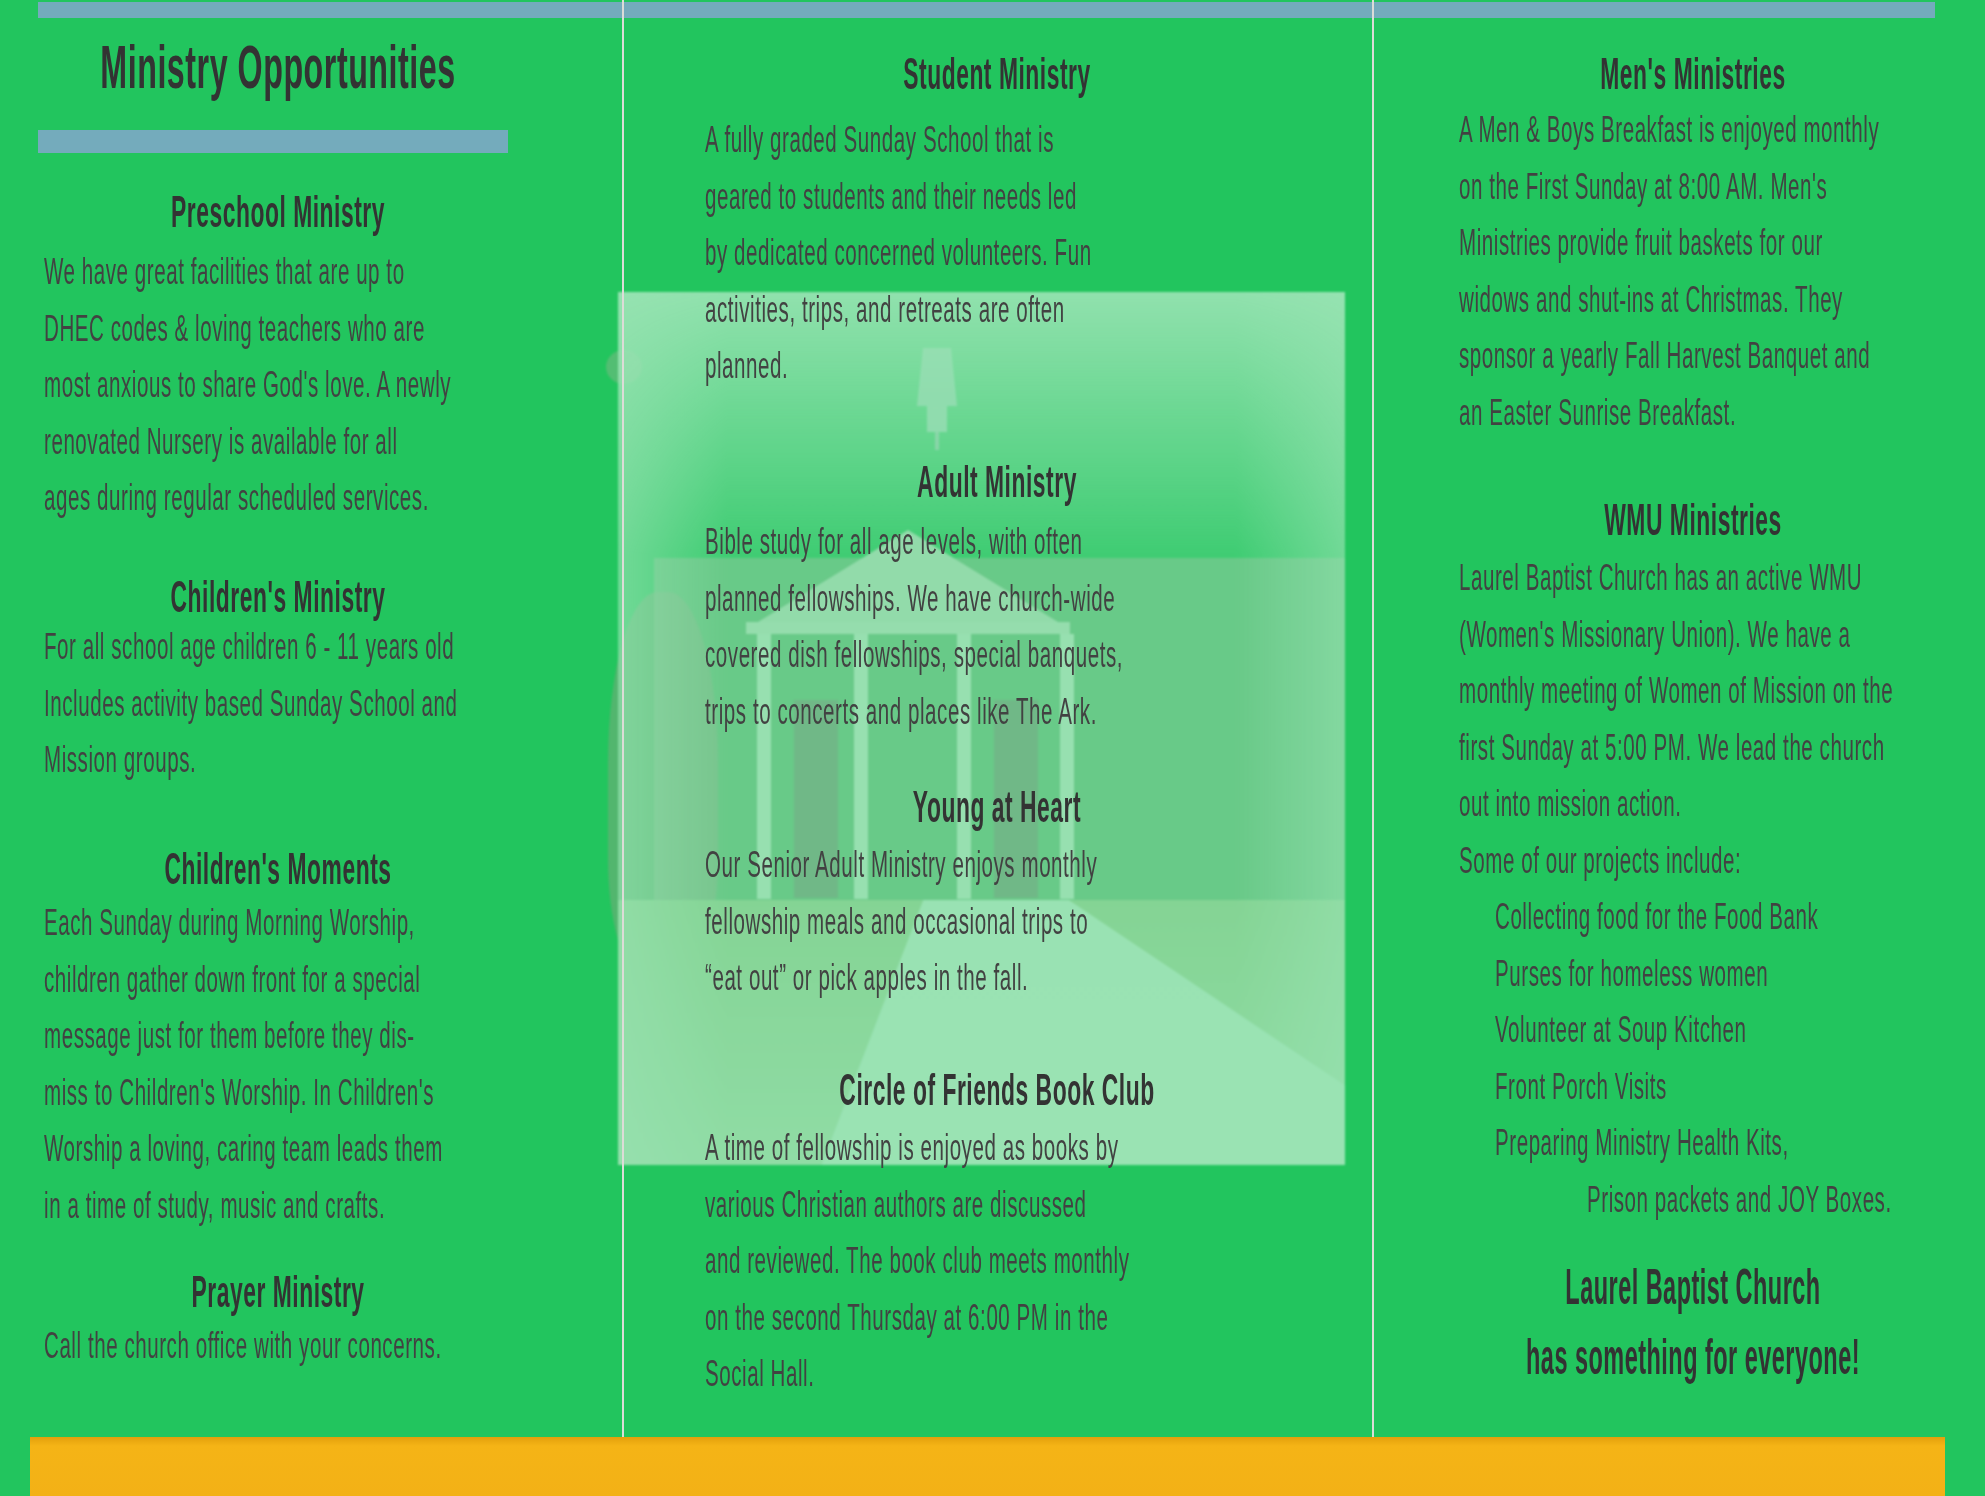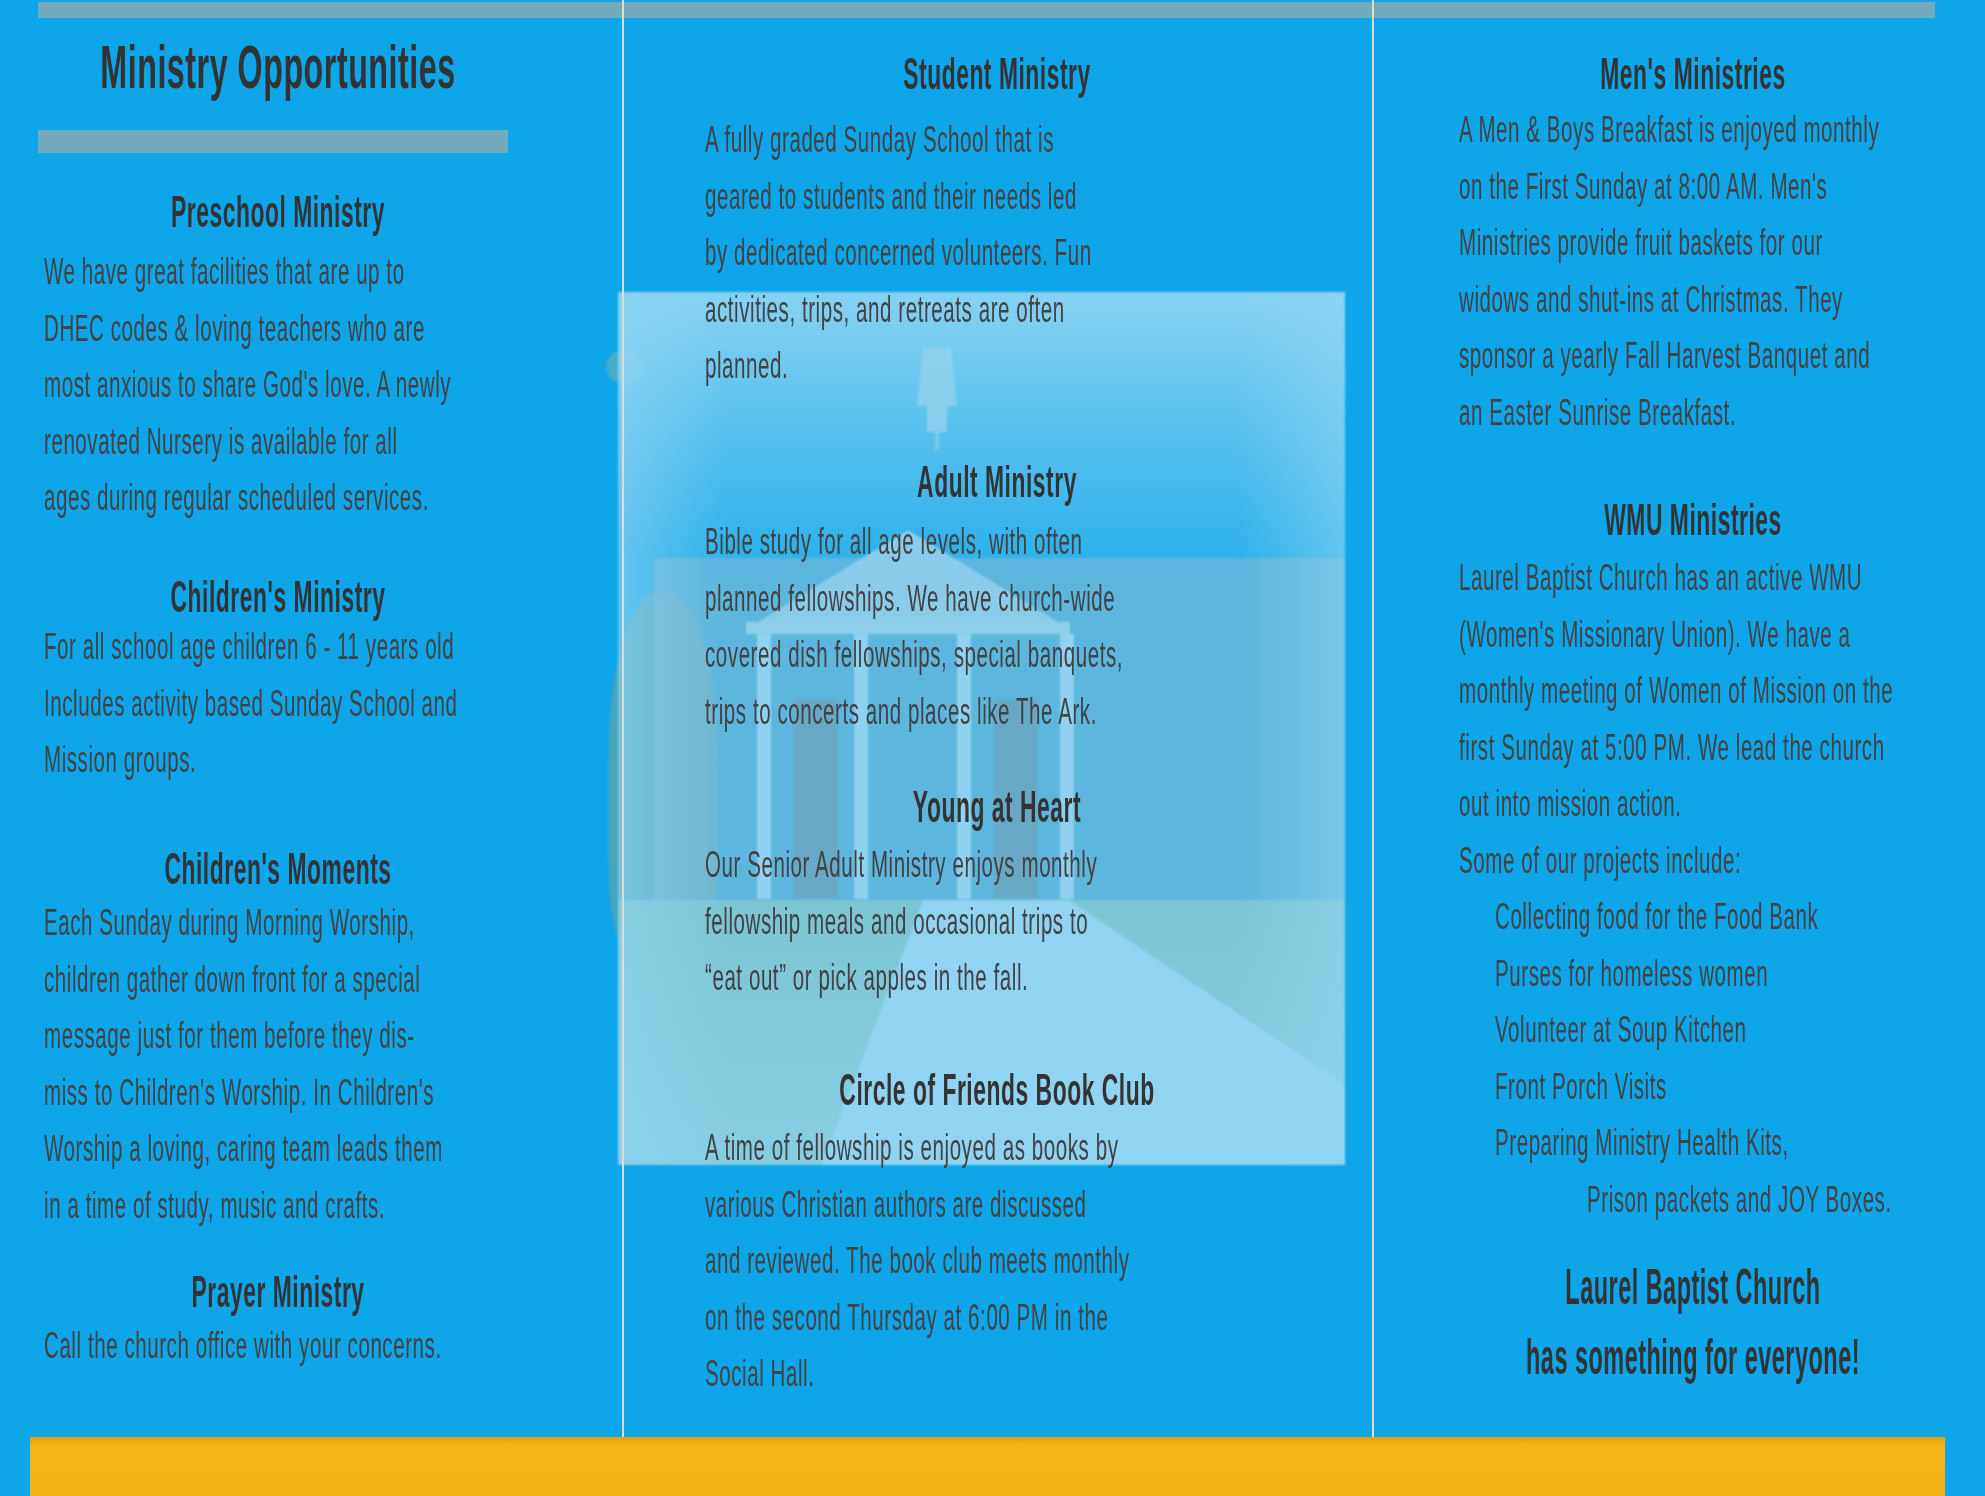--- a/index.html
+++ b/index.html
@@ -1,18 +1,18 @@
 <!DOCTYPE html>
 <html><head>
 <meta charset="utf-8">
 <style>
   html,body { margin:0; padding:0; background:#d9d9d6; }
   .page {
     position:relative; width:1985px; height:1496px;
-    background:#0ea5e9; overflow:hidden;
+    background:#22c55e; overflow:hidden;
     font-family:"Liberation Sans", sans-serif; color:#3f3f3f;
   }
   .bar-top { position:absolute; left:38px; top:2px; width:1897px; height:16px; background:#74abbc; }
   .bar-bottom {
     position:absolute; left:30px; top:1437px; width:1915px; height:59px;
     background:linear-gradient(180deg,#e3a00c 0,#f5b416 9px,#f3b116 100%);
   }
   .fold { position:absolute; top:0; width:2px; height:1496px; background:#dcdcd7; }
   .fold.f1 { left:622px; }
   .fold.f2 { left:1372px; }

